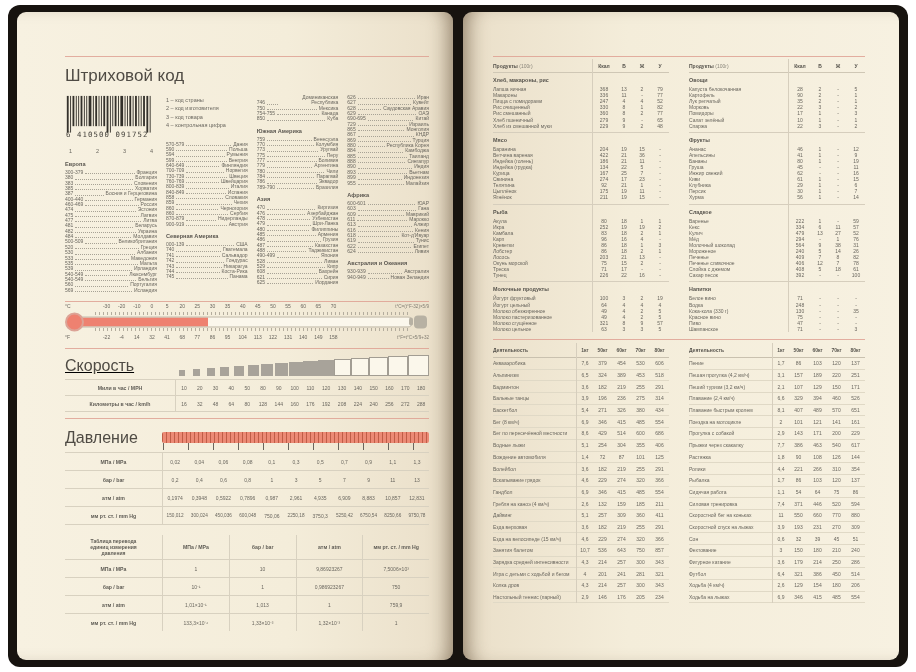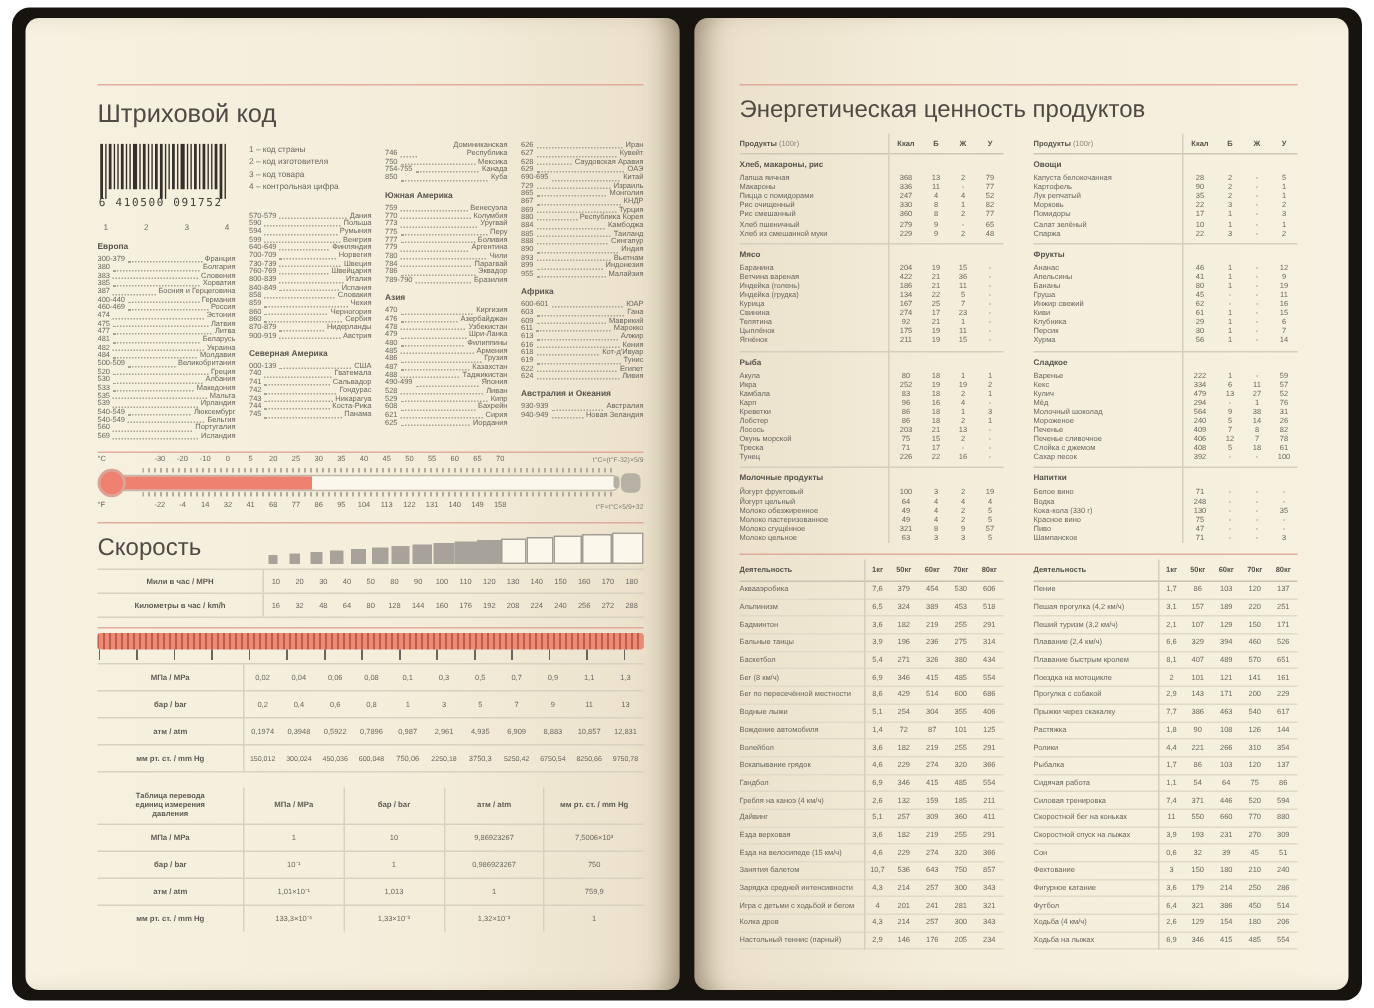--- a/index.html
+++ b/index.html
@@ -44,21 +44,21 @@
   .thermo .tube{position:absolute;left:12px;right:16px;top:50%;height:9px;transform:translateY(-50%);
     border:1px solid #c1baab;border-radius:5px;
     background:linear-gradient(90deg,#ee8170 0 39%,#fbf7ec 39%);}
   .thermo .bulb{position:absolute;left:0;top:50%;width:15px;height:15px;transform:translateY(-50%);
     border-radius:50%;background:#ee8170;border:2px solid #dca396;}
   .thermo .cap{position:absolute;right:2px;top:50%;width:13px;height:13px;transform:translateY(-50%);
     background:#b7b1a3;border-radius:4px;}
   .thermo .cap:before{content:"";position:absolute;left:-5px;top:2.5px;width:4px;height:8px;background:#b7b1a3;border-radius:2px;}
 
   
-  .sp-head{display:flex;margin-top:2px;}
+  .sp-head{display:flex;margin-top:2px;text-decoration:underline;}
   .sp-spacer{width:110px;}
   .sp-cells{flex:1;display:flex;align-items:flex-end;}
   .sqc{flex:1;display:flex;justify-content:center;align-items:flex-end;}
   .sq{background:#a8a39a;margin-bottom:3px;}
   .sq.o{background:#fbf7eb;border:1px solid #a29d93;box-sizing:border-box;}
   .sp-row{display:flex;align-items:center;height:15px;border-top:1px solid #d8d1c0;font-size:5px;color:#6a675f;}
   .sp-row:last-child{border-bottom:1px solid #d8d1c0;}
   .sp-label{width:110px;text-align:center;font-weight:700;font-size:5.2px;color:#5f5c55;
     align-self:stretch;display:flex;align-items:center;justify-content:center;border-right:1px solid #d8d1c0;}
   .nv{flex:1;text-align:center;}
@@ -878,20 +878,23 @@
               <div class="t-cell">272</div>
               <div class="t-cell">288</div>
             </div>
         </div>
       </section>
 
       <div class="redline" style="margin-top:6px;"></div>
 
       <section>
         <div class="pr-head">
+          <div class="pr-spacer">
+            <h2 class="h-md" style="margin:7px 0 5px;">Давление</h2>
+          </div>
           <div class="ruler"></div>
         </div>
         <div id="pr-rows">
             <div class="pr-row">
               <div class="pr-label">МПа / MPa</div>
               <div class="t-cells" style="align-self: stretch; align-items: center;">
                 <div class="t-cell">0,02</div>
                 <div class="t-cell">0,04</div>
                 <div class="t-cell">0,06</div>
                 <div class="t-cell">0,08</div>
@@ -985,21 +988,20 @@
       </section>
 
     </div>
   </div>
 
   <div class="page pr">
     <div class="pc">
       <div class="redline"></div>
 
       <section>
-        <h2 class="h-md">Энергетическая ценность продуктов</h2>
         <div class="food-wrap">
           <div class="ftable" id="ft-l">
             <div class="fvline"></div>
             <div class="fhead" id="fh-l">
               <div class="fname">
                 <span>Продукты</span>
                 <span class="note">(100г)</span>
               </div>
             <div class="fnum b">Ккал</div>
                 <div class="fnum b">Б</div>

